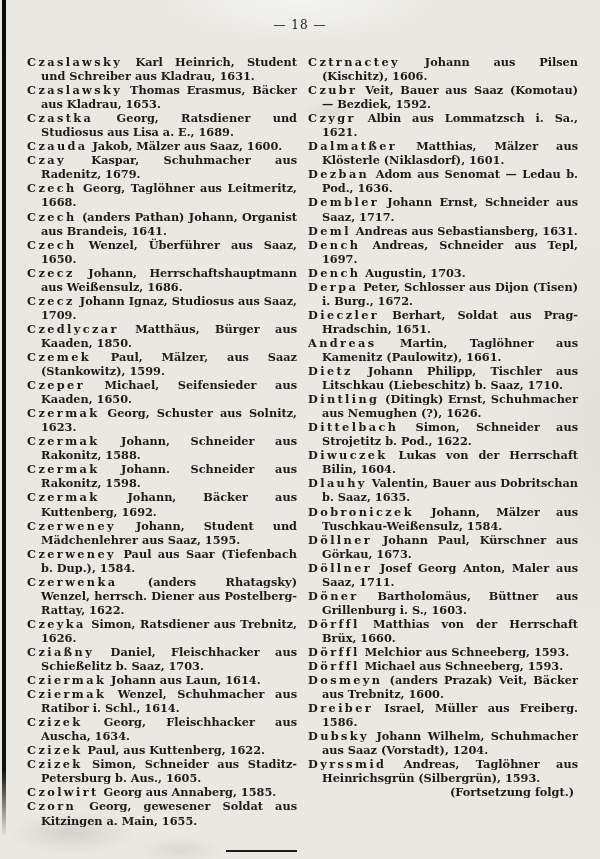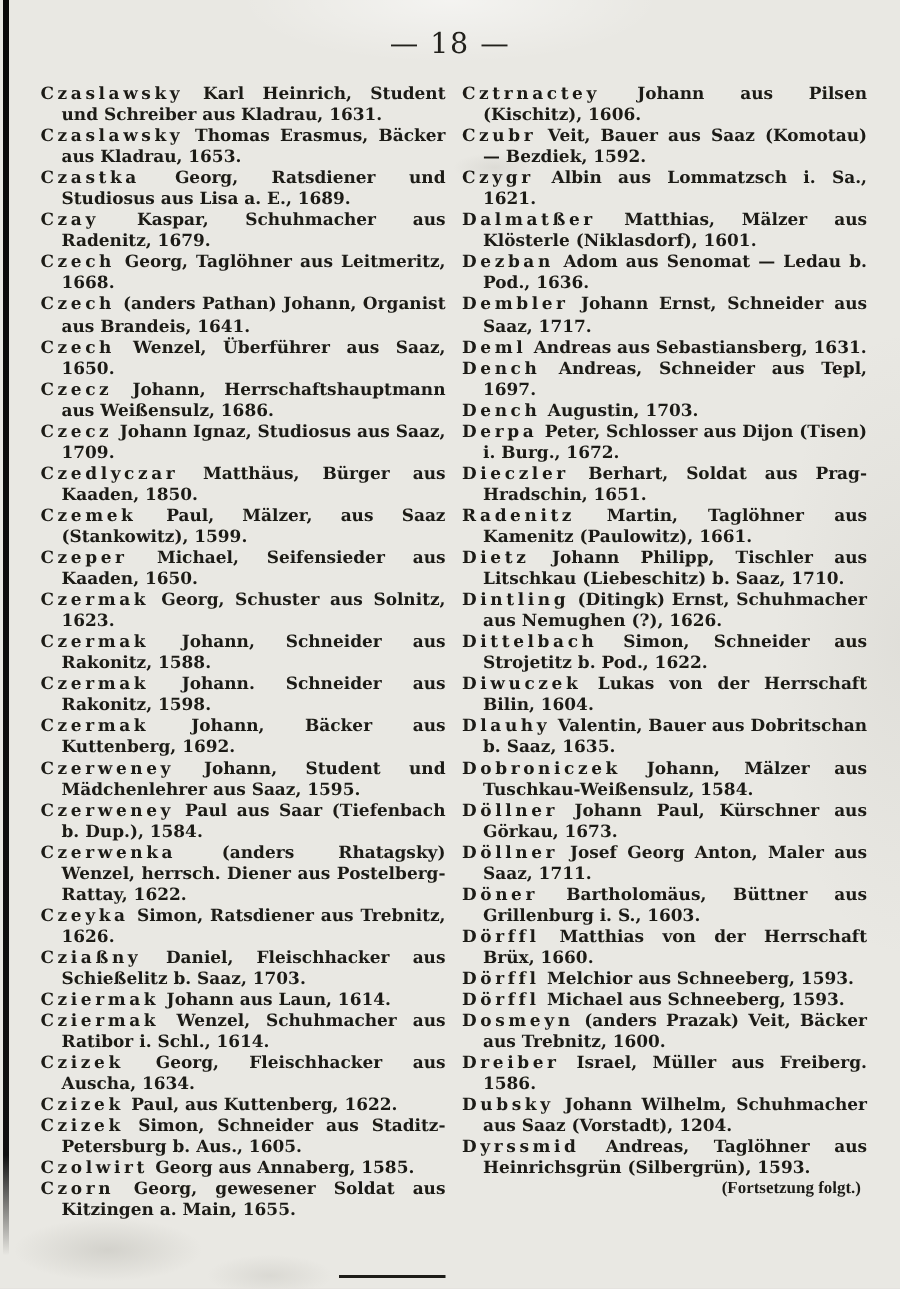--- a/index.html
+++ b/index.html
@@ -26,21 +26,21 @@
     left: 2px; top: 0;
     width: 4px; height: 837px;
     background: linear-gradient(to bottom, #0a0a0a 0%, #111 92%, rgba(17,17,17,0) 100%);
     border-radius: 0 0 2px 2px;
   }
   .page-number {
     position: absolute;
     top: 18px; left: 0;
     width: 600px;
     text-align: center;
-    font-size: 19px;
+    font-size: 12px;
     letter-spacing: 1px;
     color: #22211c;
   }
   .columns {
     position: absolute;
     top: 55px; left: 27px;
     width: 551px;
     display: flex;
     gap: 11px;
   }
@@ -58,21 +58,20 @@
     text-indent: -14px;
   }
   .surname {
     letter-spacing: 2.4px;
     padding-right: 1px;
   }
   .continuation {
     margin: 0;
     text-align: right;
     padding-right: 4px;
-    font-family: Liberation Serif, serif;
   }
   .bottom-rule {
     position: absolute;
     left: 226px; top: 850px;
     width: 71px; height: 2px;
     background: #1d1c18;
   }
 </style>
 </head>
 <body>
@@ -80,20 +79,21 @@
 <div class="page">
   <div class="scan-edge"></div>
   <div class="page-number">
     <span>— 18 —</span>
   </div>
   <div class="columns">
     <div class="column" id="col-left">
         <p class="entry"><span class="surname">Czaslawsky</span><span> Karl Heinrich, Student und Schreiber aus Kladrau, 1631.</span></p>
         <p class="entry"><span class="surname">Czaslawsky</span><span> Thomas Erasmus, Bäcker aus Kladrau, 1653.</span></p>
         <p class="entry"><span class="surname">Czastka</span><span> Georg, Ratsdiener und Studiosus aus Lisa a. E., 1689.</span></p>
+        <p class="entry"><span class="surname">Czauda</span><span> Jakob, Mälzer aus Saaz, 1600.</span></p>
         <p class="entry"><span class="surname">Czay</span><span> Kaspar, Schuhmacher aus Radenitz, 1679.</span></p>
         <p class="entry"><span class="surname">Czech</span><span> Georg, Taglöhner aus Leitmeritz, 1668.</span></p>
         <p class="entry"><span class="surname">Czech</span><span> (anders Pathan) Johann, Organist aus Brandeis, 1641.</span></p>
         <p class="entry"><span class="surname">Czech</span><span> Wenzel, Überführer aus Saaz, 1650.</span></p>
         <p class="entry"><span class="surname">Czecz</span><span> Johann, Herrschaftshauptmann aus Weißensulz, 1686.</span></p>
         <p class="entry"><span class="surname">Czecz</span><span> Johann Ignaz, Studiosus aus Saaz, 1709.</span></p>
         <p class="entry"><span class="surname">Czedlyczar</span><span> Matthäus, Bürger aus Kaaden, 1850.</span></p>
         <p class="entry"><span class="surname">Czemek</span><span> Paul, Mälzer, aus Saaz (Stankowitz), 1599.</span></p>
         <p class="entry"><span class="surname">Czeper</span><span> Michael, Seifensieder aus Kaaden, 1650.</span></p>
         <p class="entry"><span class="surname">Czermak</span><span> Georg, Schuster aus Solnitz, 1623.</span></p>
@@ -118,21 +118,21 @@
         <p class="entry"><span class="surname">Czubr</span><span> Veit, Bauer aus Saaz (Komotau) — Bezdiek, 1592.</span></p>
         <p class="entry"><span class="surname">Czygr</span><span> Albin aus Lommatzsch i. Sa., 1621.</span></p>
         <p class="entry"><span class="surname">Dalmatßer</span><span> Matthias, Mälzer aus Klösterle (Niklasdorf), 1601.</span></p>
         <p class="entry"><span class="surname">Dezban</span><span> Adom aus Senomat — Ledau b. Pod., 1636.</span></p>
         <p class="entry"><span class="surname">Dembler</span><span> Johann Ernst, Schneider aus Saaz, 1717.</span></p>
         <p class="entry"><span class="surname">Deml</span><span> Andreas aus Sebastiansberg, 1631.</span></p>
         <p class="entry"><span class="surname">Dench</span><span> Andreas, Schneider aus Tepl, 1697.</span></p>
         <p class="entry"><span class="surname">Dench</span><span> Augustin, 1703.</span></p>
         <p class="entry"><span class="surname">Derpa</span><span> Peter, Schlosser aus Dijon (Tisen) i. Burg., 1672.</span></p>
         <p class="entry"><span class="surname">Dieczler</span><span> Berhart, Soldat aus Prag-Hradschin, 1651.</span></p>
-        <p class="entry"><span class="surname">Radenitz</span><span> Martin, Taglöhner aus Kamenitz (Paulowitz), 1661.</span></p>
+        <p class="entry"><span class="surname">Andreas</span><span> Martin, Taglöhner aus Kamenitz (Paulowitz), 1661.</span></p>
         <p class="entry"><span class="surname">Dietz</span><span> Johann Philipp, Tischler aus Litschkau (Liebeschitz) b. Saaz, 1710.</span></p>
         <p class="entry"><span class="surname">Dintling</span><span> (Ditingk) Ernst, Schuhmacher aus Nemughen (?), 1626.</span></p>
         <p class="entry"><span class="surname">Dittelbach</span><span> Simon, Schneider aus Strojetitz b. Pod., 1622.</span></p>
         <p class="entry"><span class="surname">Diwuczek</span><span> Lukas von der Herrschaft Bilin, 1604.</span></p>
         <p class="entry"><span class="surname">Dlauhy</span><span> Valentin, Bauer aus Dobritschan b. Saaz, 1635.</span></p>
         <p class="entry"><span class="surname">Dobroniczek</span><span> Johann, Mälzer aus Tuschkau-Weißensulz, 1584.</span></p>
         <p class="entry"><span class="surname">Döllner</span><span> Johann Paul, Kürschner aus Görkau, 1673.</span></p>
         <p class="entry"><span class="surname">Döllner</span><span> Josef Georg Anton, Maler aus Saaz, 1711.</span></p>
         <p class="entry"><span class="surname">Döner</span><span> Bartholomäus, Büttner aus Grillenburg i. S., 1603.</span></p>
         <p class="entry"><span class="surname">Dörffl</span><span> Matthias von der Herrschaft Brüx, 1660.</span></p>

